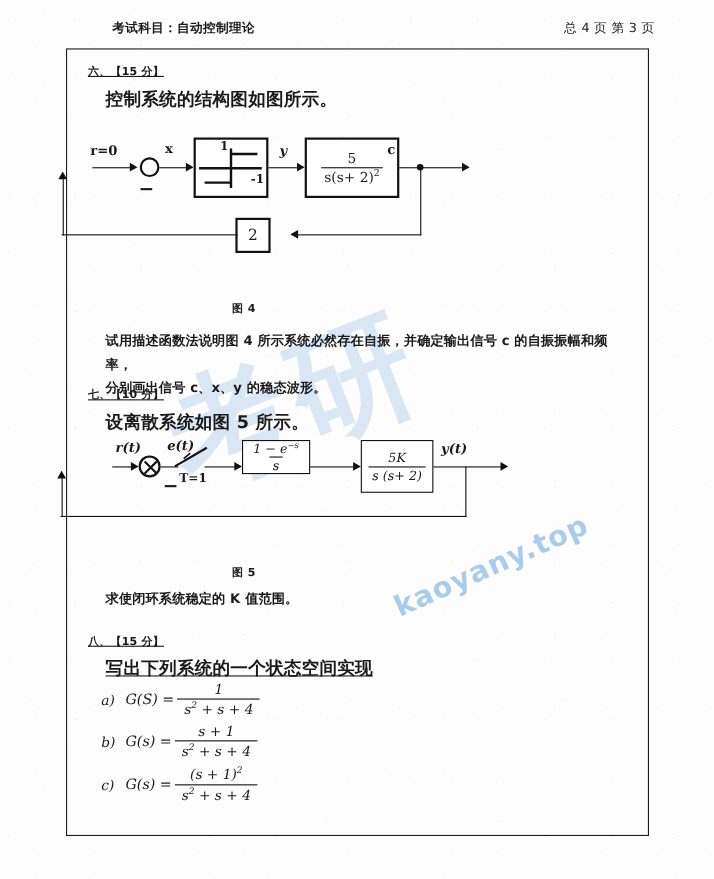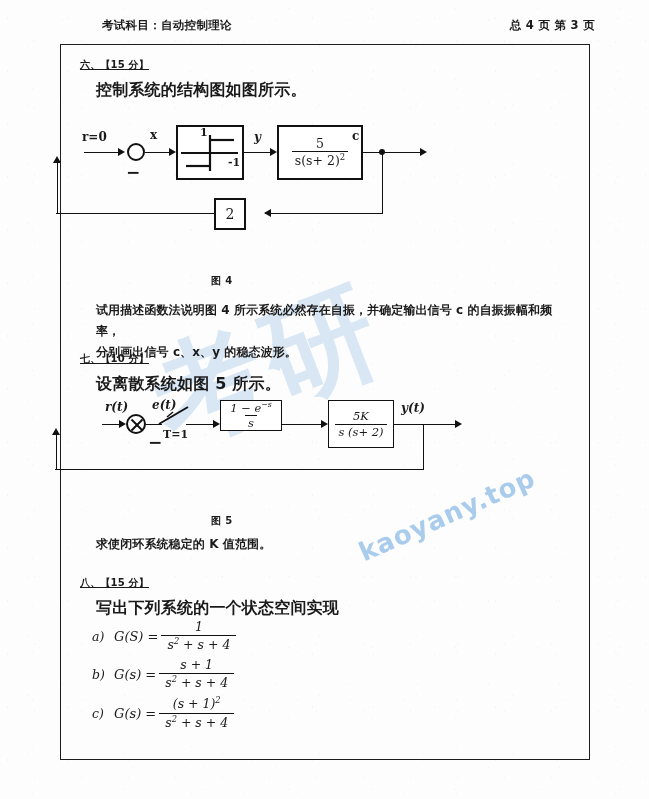--- a/index.html
+++ b/index.html
@@ -51,21 +51,21 @@
     font-size: 11.5px;
     font-weight: bold;
     letter-spacing: .3px;
     white-space: nowrap;
   }
   #pageno {
     position: absolute;
     right: 54px; top: 0;
     font-family: "DejaVu Sans", sans-serif;
     font-size: 11.5px;
-    font-weight: bold;
+    font-weight: normal;
     letter-spacing: .3px;
     white-space: nowrap;
   }
 
   
   #frame {
     position: absolute;
     left: 60px;
     top: 44px;
     width: 530px;
@@ -388,21 +388,21 @@
     <div class="line-h" style="left:-45px; top:73px; width:369px;"></div>
     <div class="line-v" style="left:-44px; top:37px; height:37px;"></div>
     <div class="arrow-u" style="left:-48px; top:32px;"></div>
   </div>
 
   <div class="fig-cap" style="left:211px; top:494px;">图 5</div>
 
   <div class="q-body" style="left:96px; top:534px; width:470px;">求使闭环系统稳定的 K 值范围。</div>
 
   <div class="q-head" style="left:80px; top:576px;">八、【15 分】</div>
-  <div class="q-sub" style="left:96px; top:598px;">写出下列系统的一个状态空间实现</div>
+  <div class="q-sub" style="left:96px; top:598px;text-decoration:underline;">写出下列系统的一个状态空间实现</div>
 
   <div class="fml-row" style="left:92px; top:620px;">
     <span class="fml-lbl">a)</span>
     <span class="fml-g">G(S) =</span>
     <span class="fml-frac">
       <span class="num">1</span>
       <span class="den"><span>s</span><sup>2</sup><span> + s + 4</span></span>
     </span>
   </div>
 

